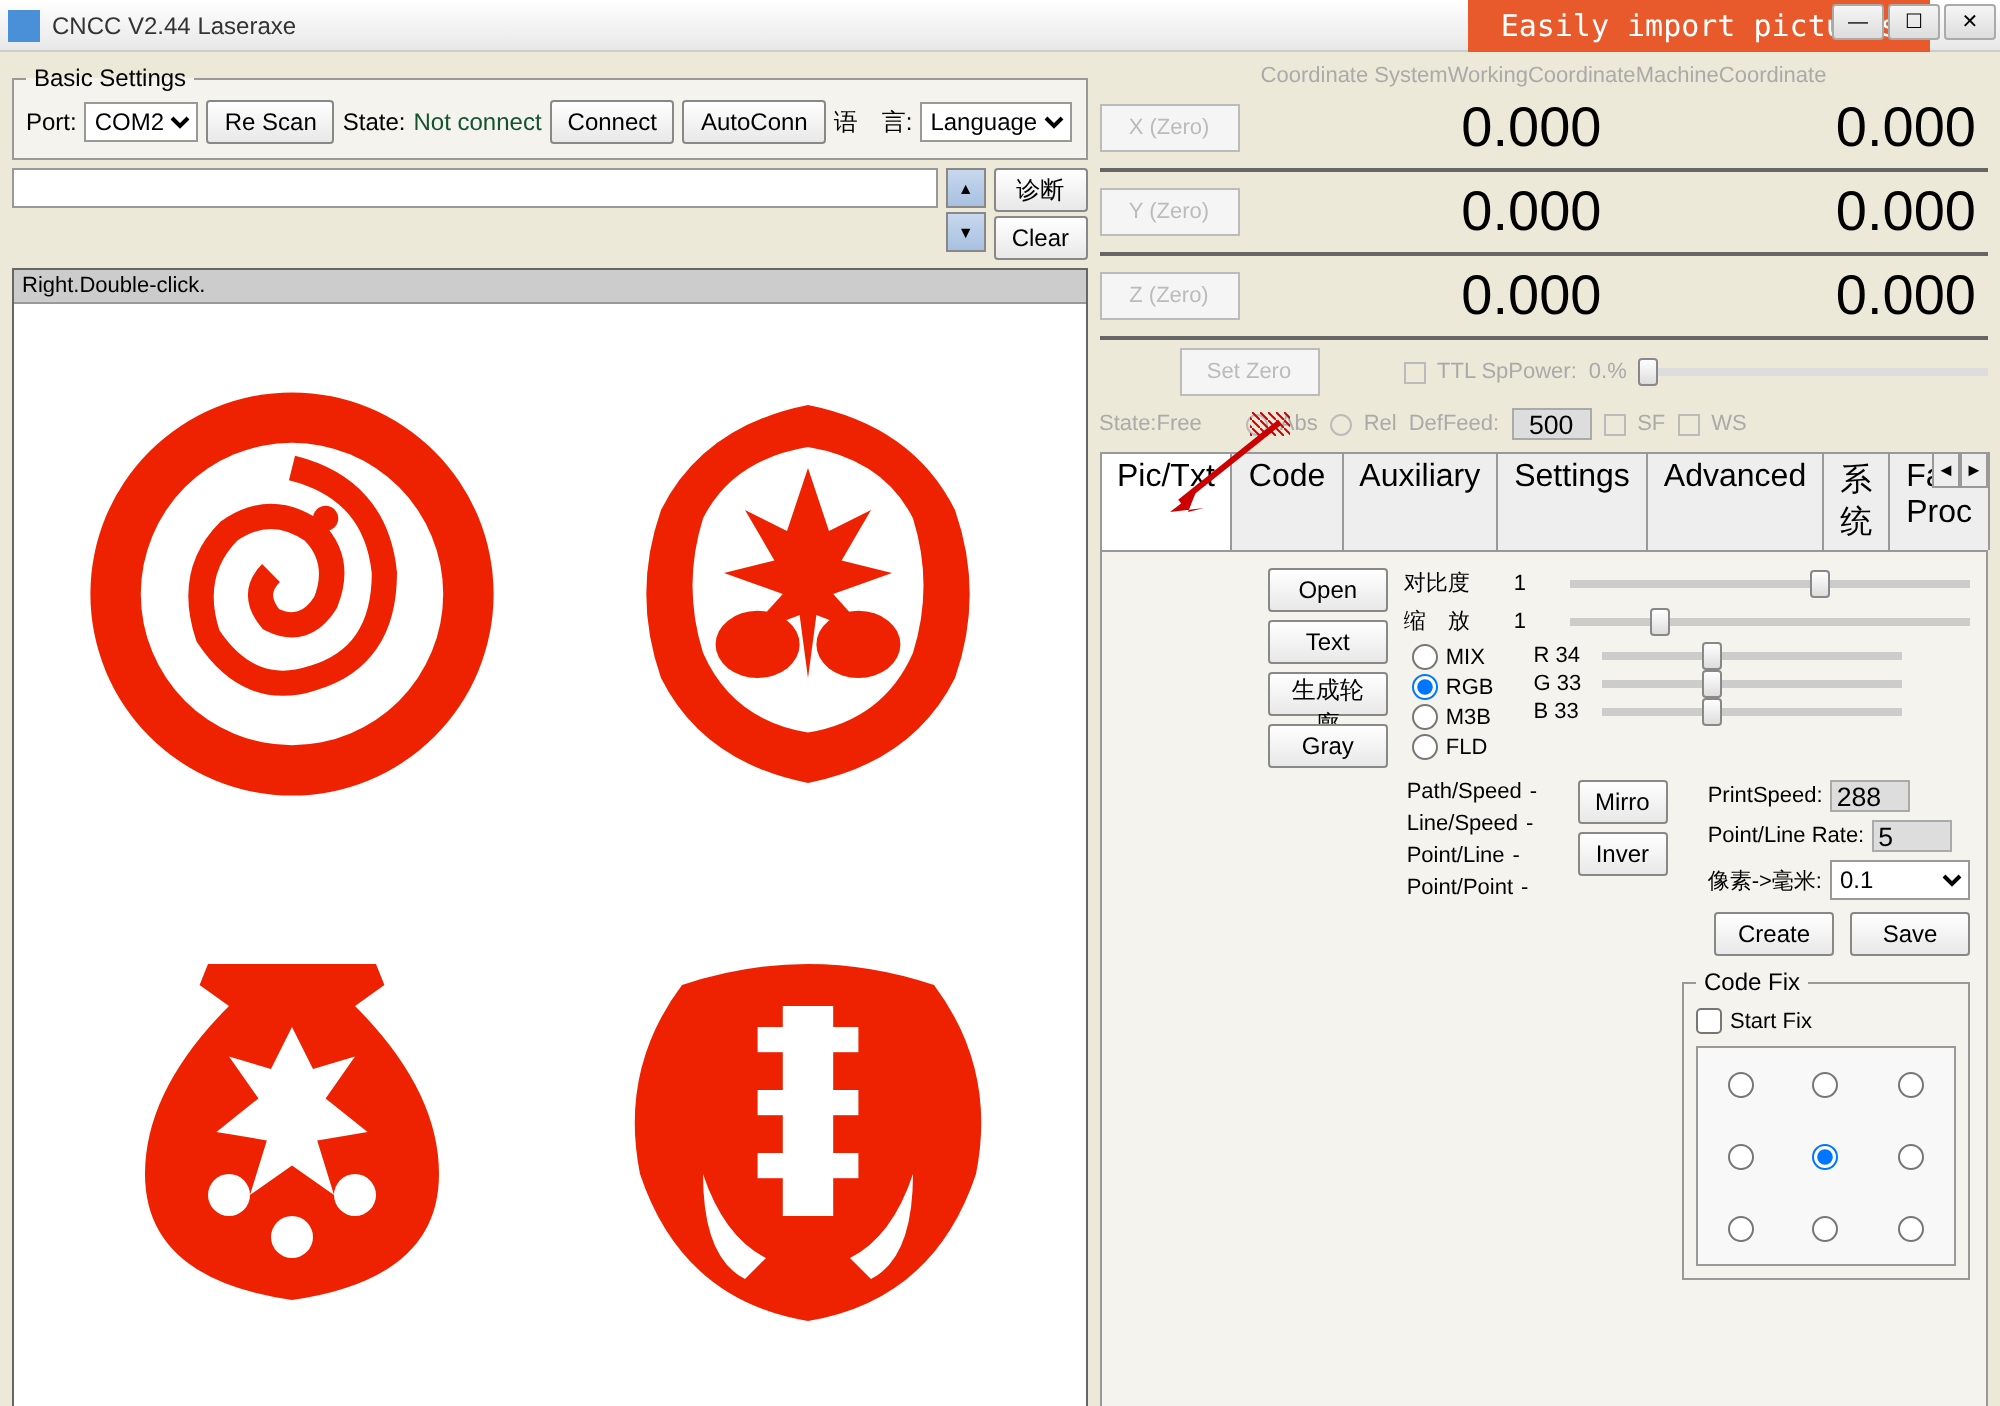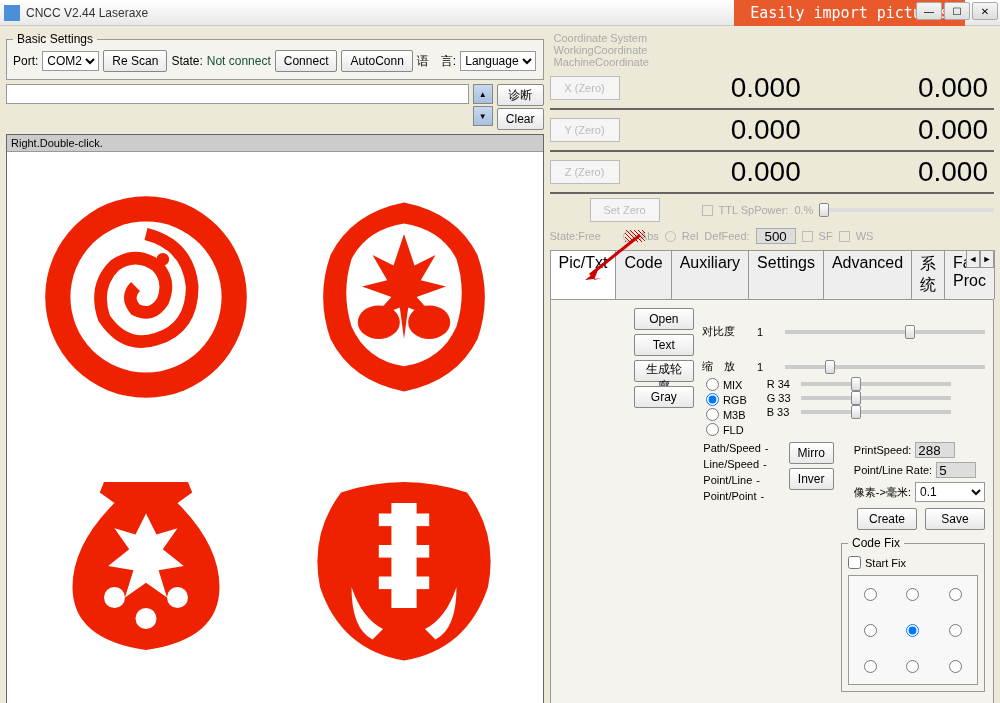--- a/index.html
+++ b/index.html
@@ -30,21 +30,21 @@
 .url-btns { display: flex; flex-direction: column; gap: 2px; }
 .small-btn { width: 20px; height: 20px; background: linear-gradient(#c8d8ee, #a8c0e0); border: 1px solid #888; display: flex; align-items: center; justify-content: center; font-size: 8px; }
 
 .canvas-area { flex: 1; border: 1px solid #666; background: #efefef; display: flex; flex-direction: column; }
 .canvas-header { background: #ccc; padding: 2px 4px; border-bottom: 1px solid #999; font-size: 11px; }
 .canvas-body { flex: 1; background: #fff; padding: 20px; display: grid; grid-template-columns: 1fr 1fr; grid-template-rows: 1fr 1fr; gap: 20px; align-items: center; justify-items: center; }
 .artwork { width: 210px; height: 210px; }
 
 
 .coord-system { color: #aaa; font-size: 11px; }
-.coord-header { display: flex; justify-content: center; padding: 0 4px; flex-direction: column; }
+.coord-header { display: flex; justify-content: center; padding: 0 4px; }
 .coord-row { display: flex; align-items: center; border-bottom: 2px solid #666; padding: 4px 0; }
 .zero-btn { width: 70px; height: 24px; background: #f5f5f5; border: 1px solid #bbb; color: #bbb; font-size: 11px; }
 .coord-val { flex: 1; text-align: right; font-size: 28px; font-family: Arial; color: #000; padding-right: 6px; }
 
 .ttl-row { display: flex; align-items: center; gap: 6px; color: #aaa; padding: 4px 0; font-size: 11px; margin-left: 40px; }
 .slider-track { flex: 1; height: 4px; background: #ddd; position: relative; }
 .slider-thumb { position: absolute; top: -5px; width: 10px; height: 14px; background: linear-gradient(#fff,#ddd); border: 1px solid #888; border-radius: 2px; }
 
 .state-row { display: flex; align-items: center; gap: 6px; color: #aaa; font-size: 11px; padding: 2px 0; }
 .radio-fake { width: 11px; height: 11px; border: 1px solid #bbb; border-radius: 50%; }
@@ -55,21 +55,21 @@
 .tab { padding: 3px 8px; border: 1px solid #999; border-bottom: none; background: #eee; font-size: 16px; cursor: pointer; margin-right: -1px; }
 .tab.active { background: #fff; }
 .tab-scroll { position: absolute; right: 0; display: flex; }
 .tab-arrow { width: 14px; height: 18px; background: #eee; border: 1px solid #999; font-size: 9px; display: flex; align-items: center; justify-content: center; }
 
 .tab-content { flex: 1; border: 1px solid #999; border-top: none; background: #f4f3ee; padding: 8px; display: flex; flex-direction: column; gap: 6px; overflow: hidden; align-items: flex-end; }
 
 .pic-controls { display: flex; gap: 8px; }
 .pic-btns { display: flex; flex-direction: column; gap: 4px; width: 60px; }
 .pic-params { display: flex; flex-direction: column; gap: 4px; font-size: 11px; }
-.param-row { display: flex; align-items: center; gap: 22px; margin-top: 16px; }
+.param-row { display: flex; align-items: center; gap: 22px; }
 .mode-group { display: flex; flex-direction: column; gap: 2px; margin-left: 4px; }
 .mode-row { display: flex; align-items: center; gap: 4px; font-size: 11px; }
 .hslider { width: 150px; height: 4px; background: #ccc; position: relative; }
 .hslider .thumb { position: absolute; top: -5px; width: 10px; height: 14px; background: linear-gradient(#fff,#ddd); border: 1px solid #888; border-radius: 2px; }
 
 .arrow-annotation { position: absolute; pointer-events: none; }
 
 .speed-section { display: flex; gap: 20px; font-size: 11px; }
 .speed-col { display: flex; flex-direction: column; gap: 4px; }
 .speed-row { display: flex; align-items: center; gap: 4px; }

